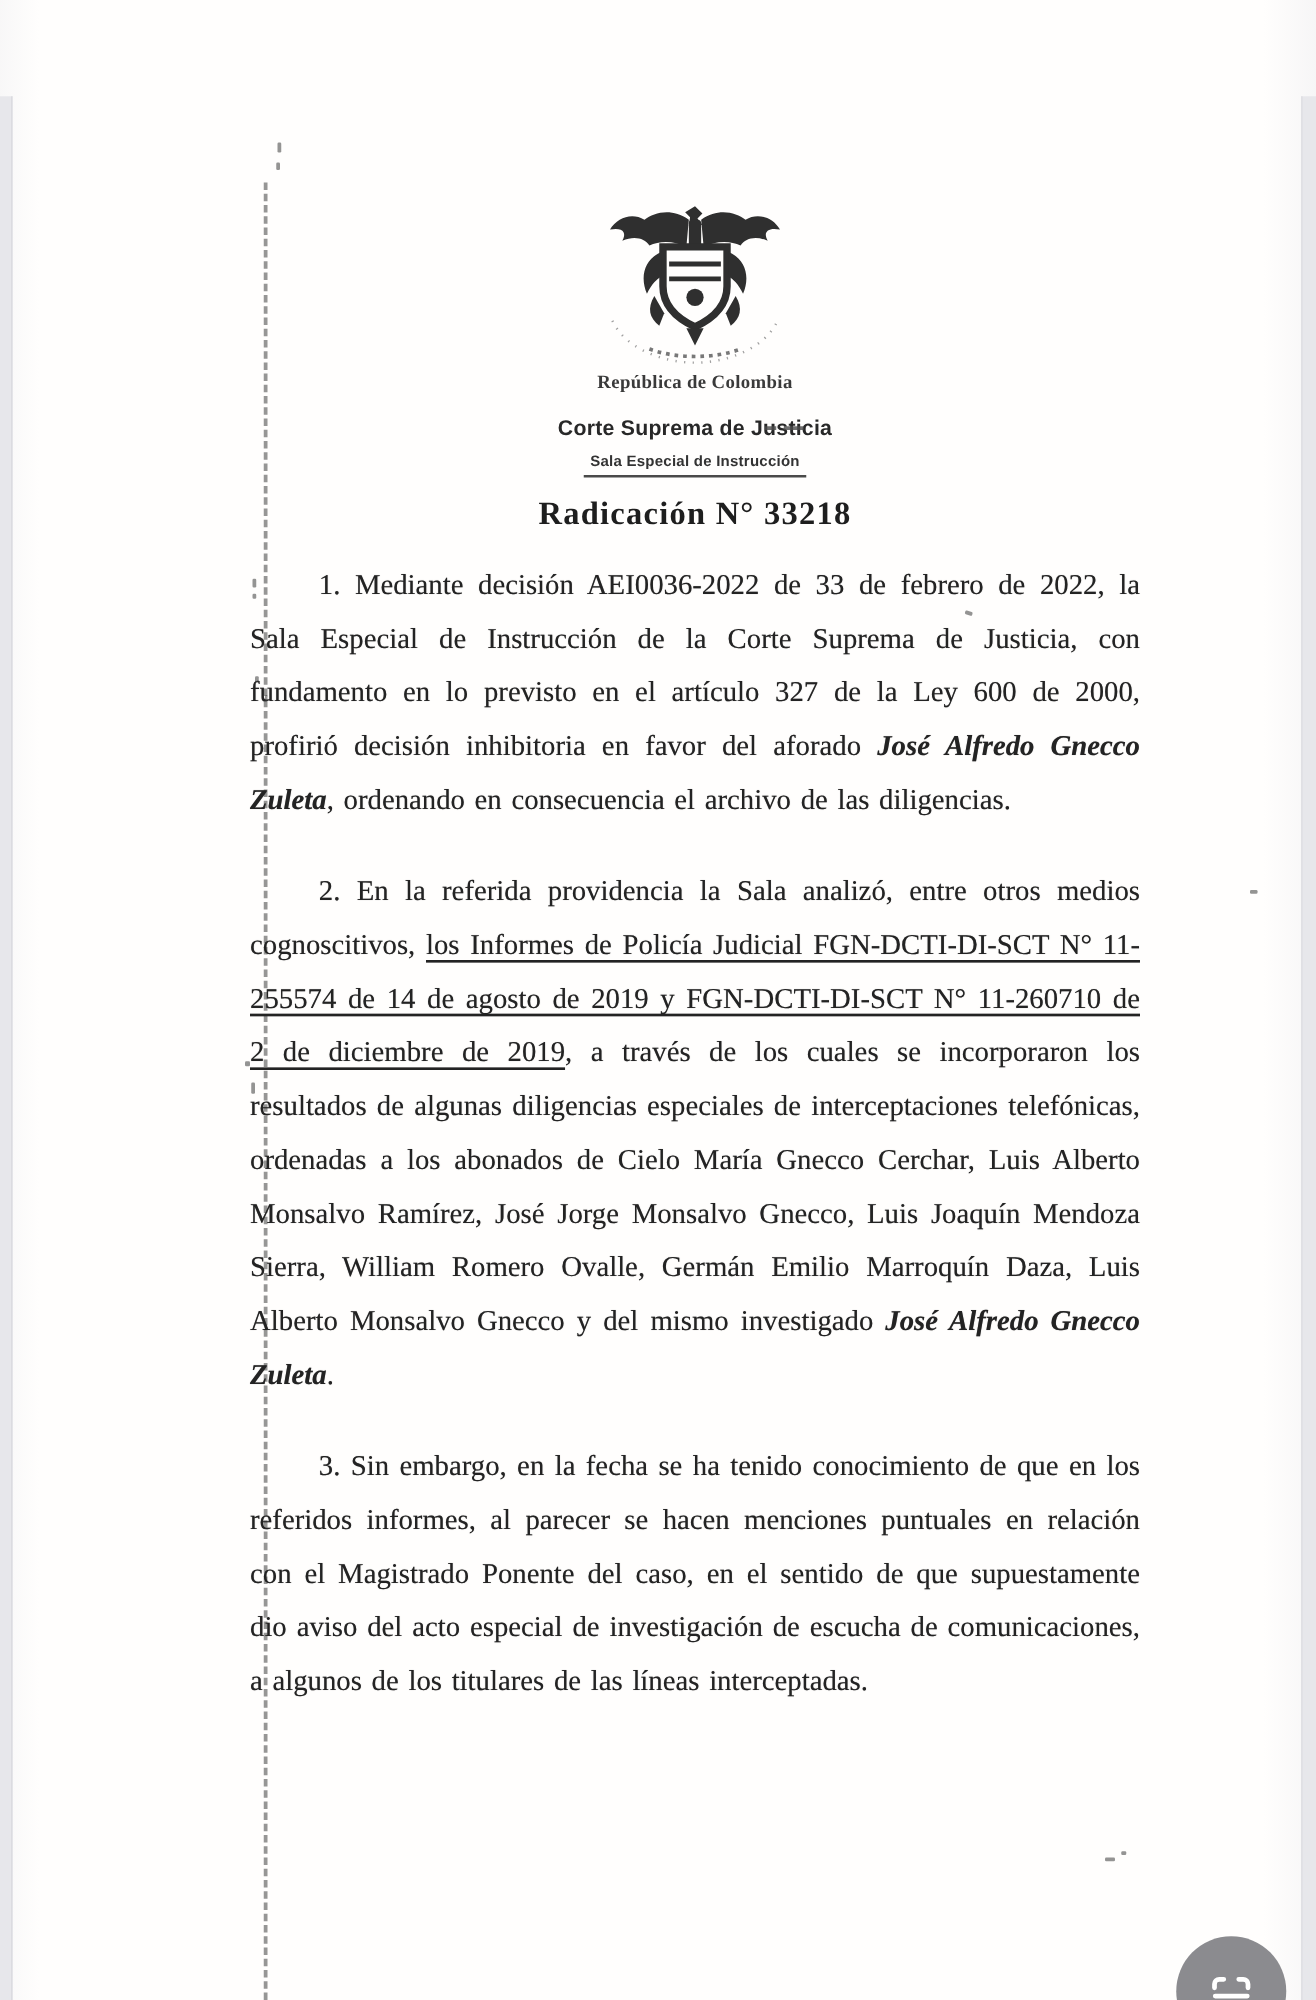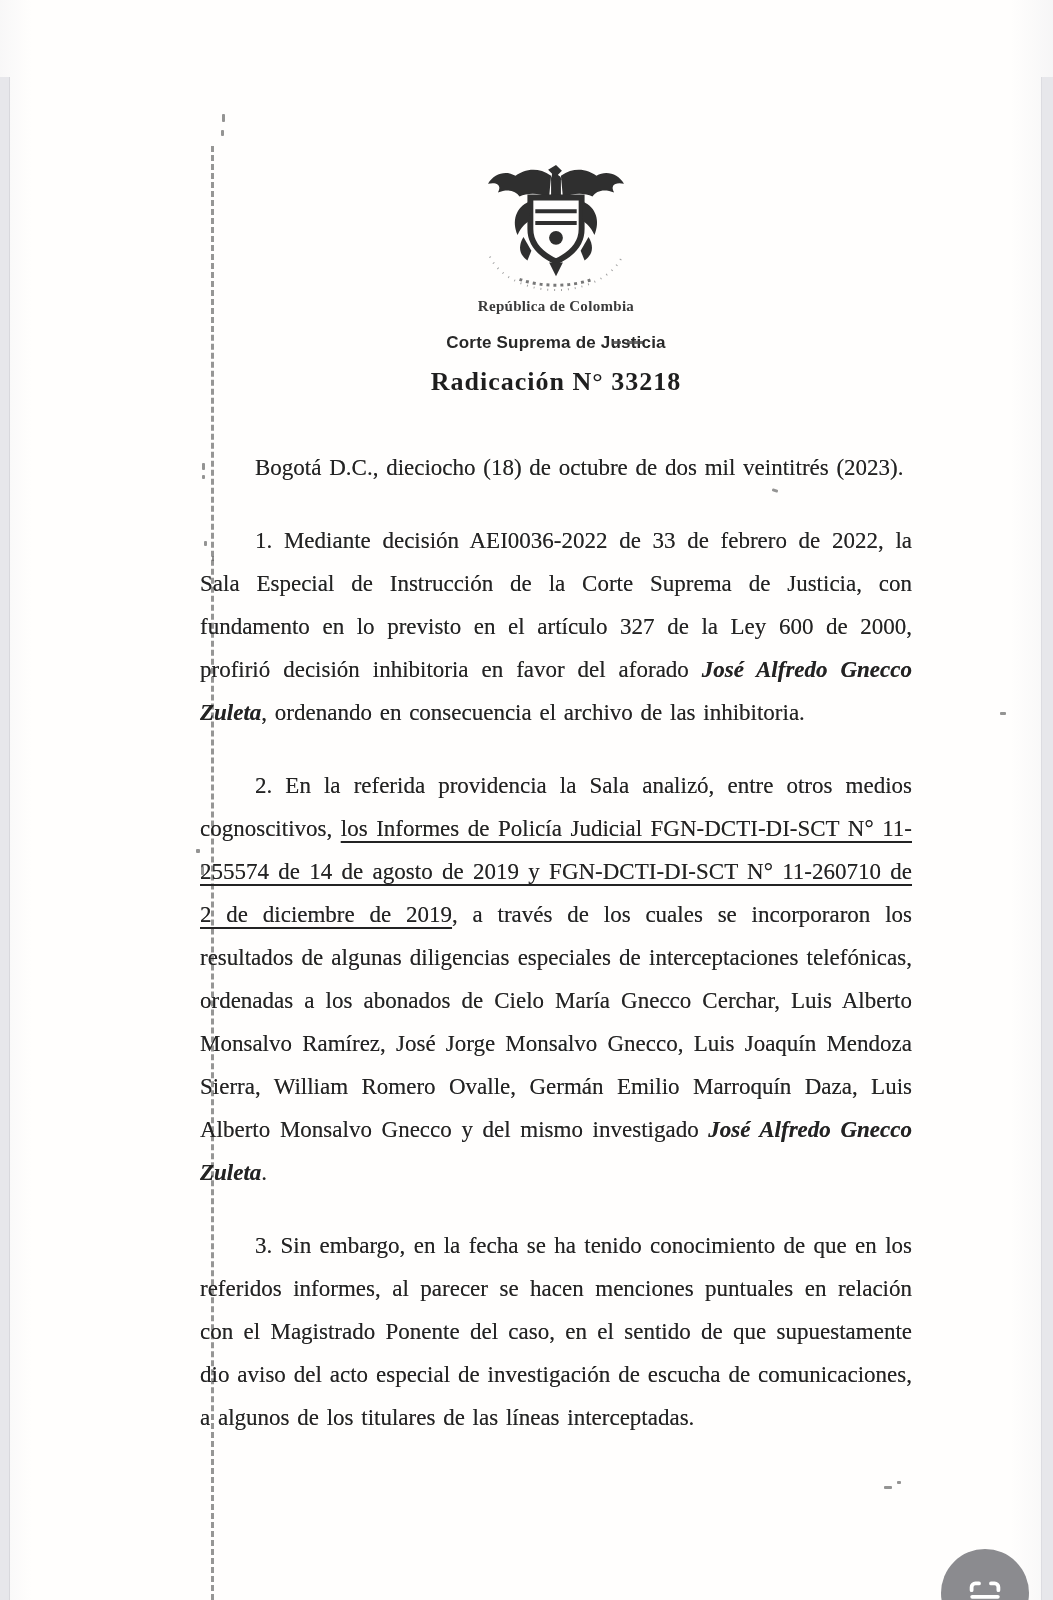--- a/index.html
+++ b/index.html
@@ -73,29 +73,29 @@
         <path d="M112 42 C126 48 130 62 124 76 C120 68 116 64 112 62 Z"></path>
         <path d="M52 78 C46 88 48 96 56 102 L60 92 Z"></path>
         <path d="M118 78 C124 88 122 96 114 102 L110 92 Z"></path>
         <path d="M78 104 H92 L85 118 Z"></path>
       </g>
       <path d="M18 98 C28 120 58 132 85 132 C112 132 142 120 152 98" fill="none" stroke="#a0a0a0" stroke-width="2" stroke-dasharray="1 6"></path>
       <path d="M48 121 C70 129 100 129 122 121" fill="none" stroke="#787878" stroke-width="3" stroke-dasharray="3 4"></path>
     </svg>
     <div class="republic">República de Colombia</div>
     <div class="court">Corte Suprema de Justicia</div>
+    <div><span class="chamber">Sala Especial de Instrucción</span></div>
     <div class="case-number">Radicación N° 33218</div>
   </div>
   <div class="court-dash d1"></div>
   <div class="court-dash d2"></div>
 
   <div class="text-block">
-    <p><span>Bogotá D.C., dieciocho (18) de octubre de dos mil veintitrés (2023).</span></p>
 
-    <p><span>1. Mediante decisión AEI0036-2022 de 33 de febrero de 2022, la Sala Especial de Instrucción de la Corte Suprema de Justicia, con fundamento en lo previsto en el artículo 327 de la Ley 600 de 2000, profirió decisión inhibitoria en favor del aforado </span><span class="name">José Alfredo Gnecco Zuleta</span><span>, ordenando en consecuencia el archivo de las inhibitoria.</span></p>
+    <p><span>1. Mediante decisión AEI0036-2022 de 33 de febrero de 2022, la Sala Especial de Instrucción de la Corte Suprema de Justicia, con fundamento en lo previsto en el artículo 327 de la Ley 600 de 2000, profirió decisión inhibitoria en favor del aforado </span><span class="name">José Alfredo Gnecco Zuleta</span><span>, ordenando en consecuencia el archivo de las diligencias.</span></p>
 
     <p><span>2. En la referida providencia la Sala analizó, entre otros medios cognoscitivos, </span><span class="underlined">los Informes de Policía Judicial FGN-DCTI-DI-SCT N° 11-255574 de 14 de agosto de 2019 y FGN-DCTI-DI-SCT N° 11-260710 de 2 de diciembre de 2019</span><span>, a través de los cuales se incorporaron los resultados de algunas diligencias especiales de interceptaciones telefónicas, ordenadas a los abonados de Cielo María Gnecco Cerchar, Luis Alberto Monsalvo Ramírez, José Jorge Monsalvo Gnecco, Luis Joaquín Mendoza Sierra, William Romero Ovalle, Germán Emilio Marroquín Daza, Luis Alberto Monsalvo Gnecco y del mismo investigado </span><span class="name">José Alfredo Gnecco Zuleta</span><span>.</span></p>
 
     <p><span>3. Sin embargo, en la fecha se ha tenido conocimiento de que en los referidos informes, al parecer se hacen menciones puntuales en relación con el Magistrado Ponente del caso, en el sentido de que supuestamente dio aviso del acto especial de investigación de escucha de comunicaciones, a algunos de los titulares de las líneas interceptadas.</span></p>
   </div>
 
   <div class="speck" style="left:202px;top:463px;width:3px;height:7px;"></div>
   <div class="speck" style="left:202px;top:475px;width:3px;height:4px;"></div>
   <div class="speck" style="left:204px;top:541px;width:3px;height:5px;"></div>
   <div class="speck" style="left:212px;top:556px;width:2px;height:5px;"></div>

